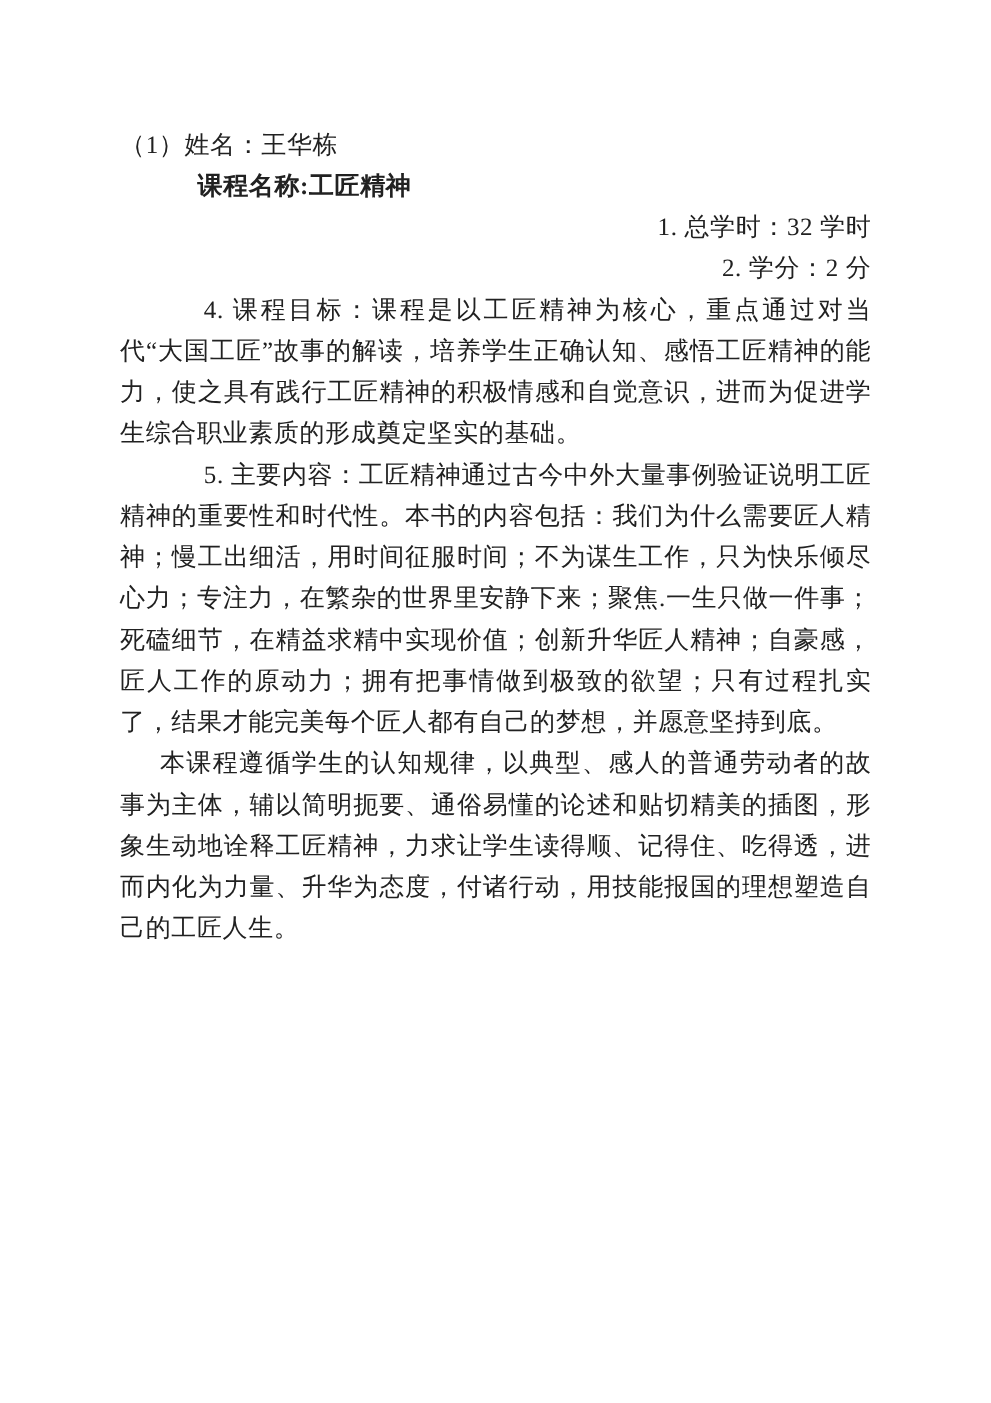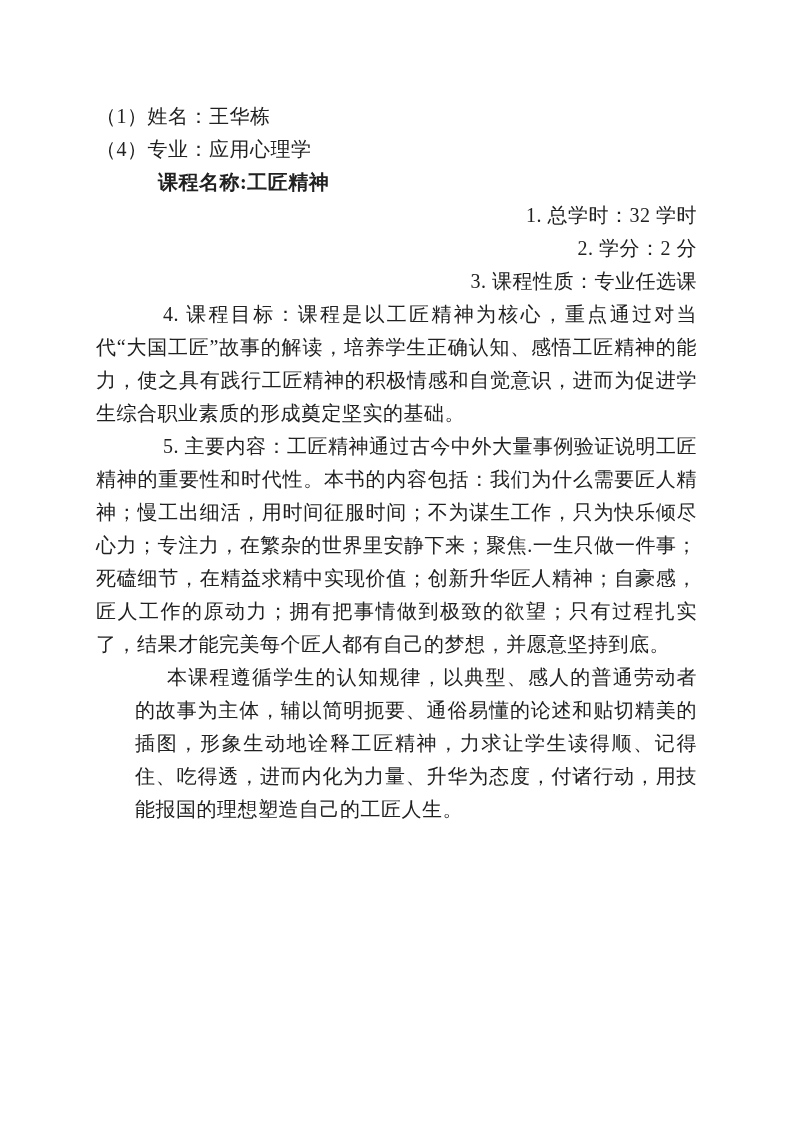--- a/index.html
+++ b/index.html
@@ -31,28 +31,26 @@
     letter-spacing: 0.5px;
   }
   p.plain   { text-indent: 0; }
   p.heading {
     text-indent: 62px;
     font-weight: bold;
     text-align: left;
   }
   p.item    { text-indent: 67px; text-align: right; }
   p.item-justify { text-indent: 67px; }
-  p.body-indent  { text-indent: 32px; margin-left: 39px; }
+  p.body-indent  { text-indent: 32px; }
 </style>
 </head>
 <body>
 
 <div class="page">
   <p class="plain">（1）姓名：王华栋</p>
-  <p class="plain">（4）专业：应用心理学</p>
   <p class="heading">课程名称:工匠精神</p>
   <p class="item">1. 总学时：32 学时</p>
   <p class="item">2. 学分：2 分</p>
-  <p class="item">3. 课程性质：专业任选课</p>
   <p class="item-justify">4. 课程目标：课程是以工匠精神为核心，重点通过对当代“大国工匠”故事的解读，培养学生正确认知、感悟工匠精神的能力，使之具有践行工匠精神的积极情感和自觉意识，进而为促进学生综合职业素质的形成奠定坚实的基础。</p>
   <p class="item-justify">5. 主要内容：工匠精神通过古今中外大量事例验证说明工匠精神的重要性和时代性。本书的内容包括：我们为什么需要匠人精神；慢工出细活，用时间征服时间；不为谋生工作，只为快乐倾尽心力；专注力，在繁杂的世界里安静下来；聚焦.一生只做一件事；死磕细节，在精益求精中实现价值；创新升华匠人精神；自豪感，匠人工作的原动力；拥有把事情做到极致的欲望；只有过程扎实了，结果才能完美每个匠人都有自己的梦想，并愿意坚持到底。</p>
   <p class="body-indent">本课程遵循学生的认知规律，以典型、感人的普通劳动者的故事为主体，辅以简明扼要、通俗易懂的论述和贴切精美的插图，形象生动地诠释工匠精神，力求让学生读得顺、记得住、吃得透，进而内化为力量、升华为态度，付诸行动，用技能报国的理想塑造自己的工匠人生。</p>
 </div>
 
 </body></html>

